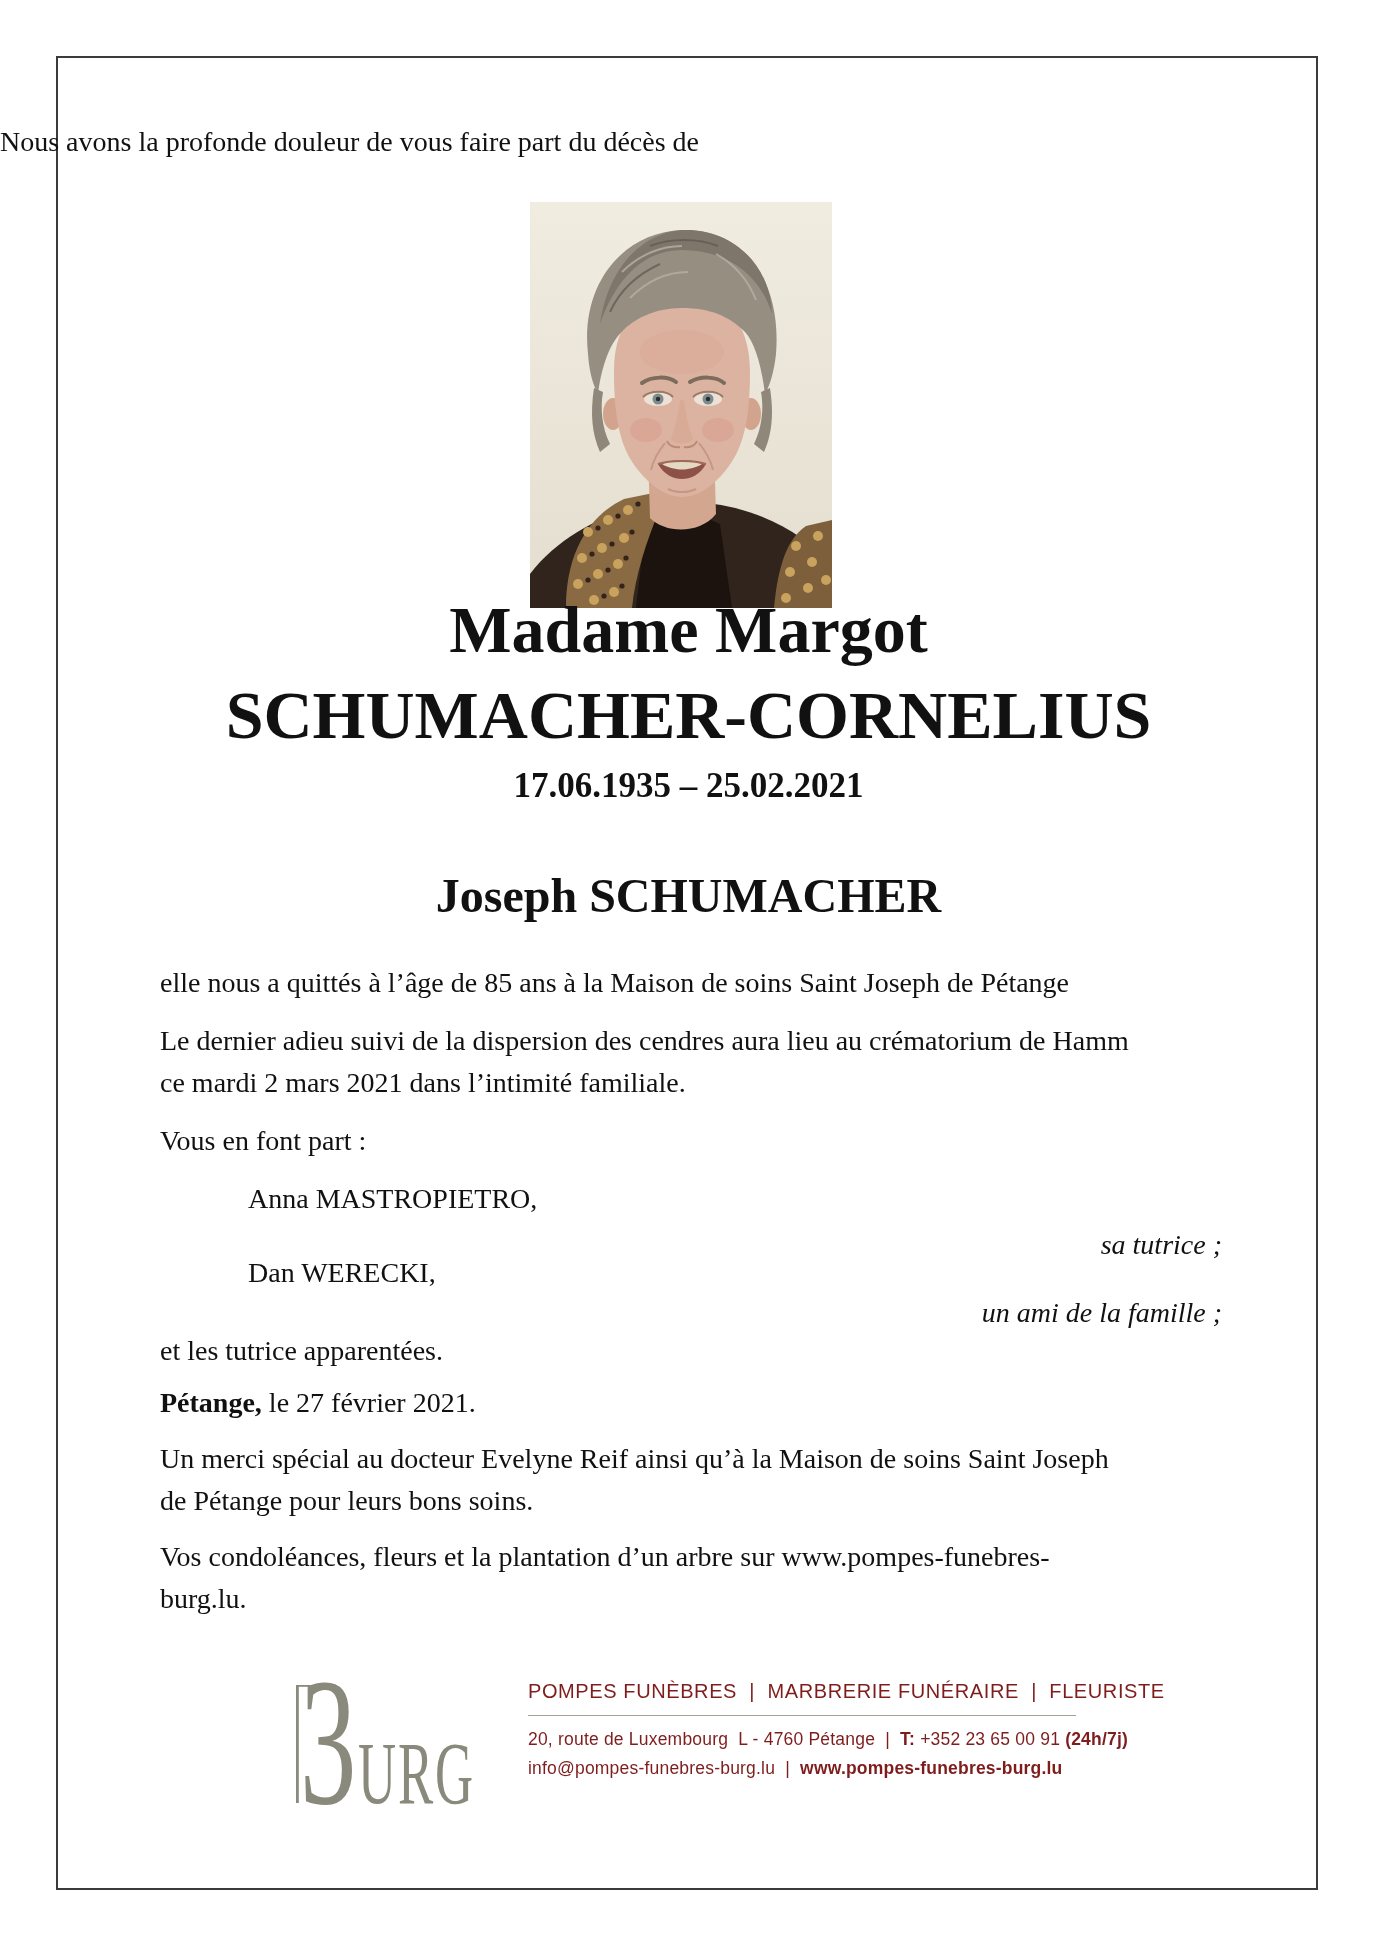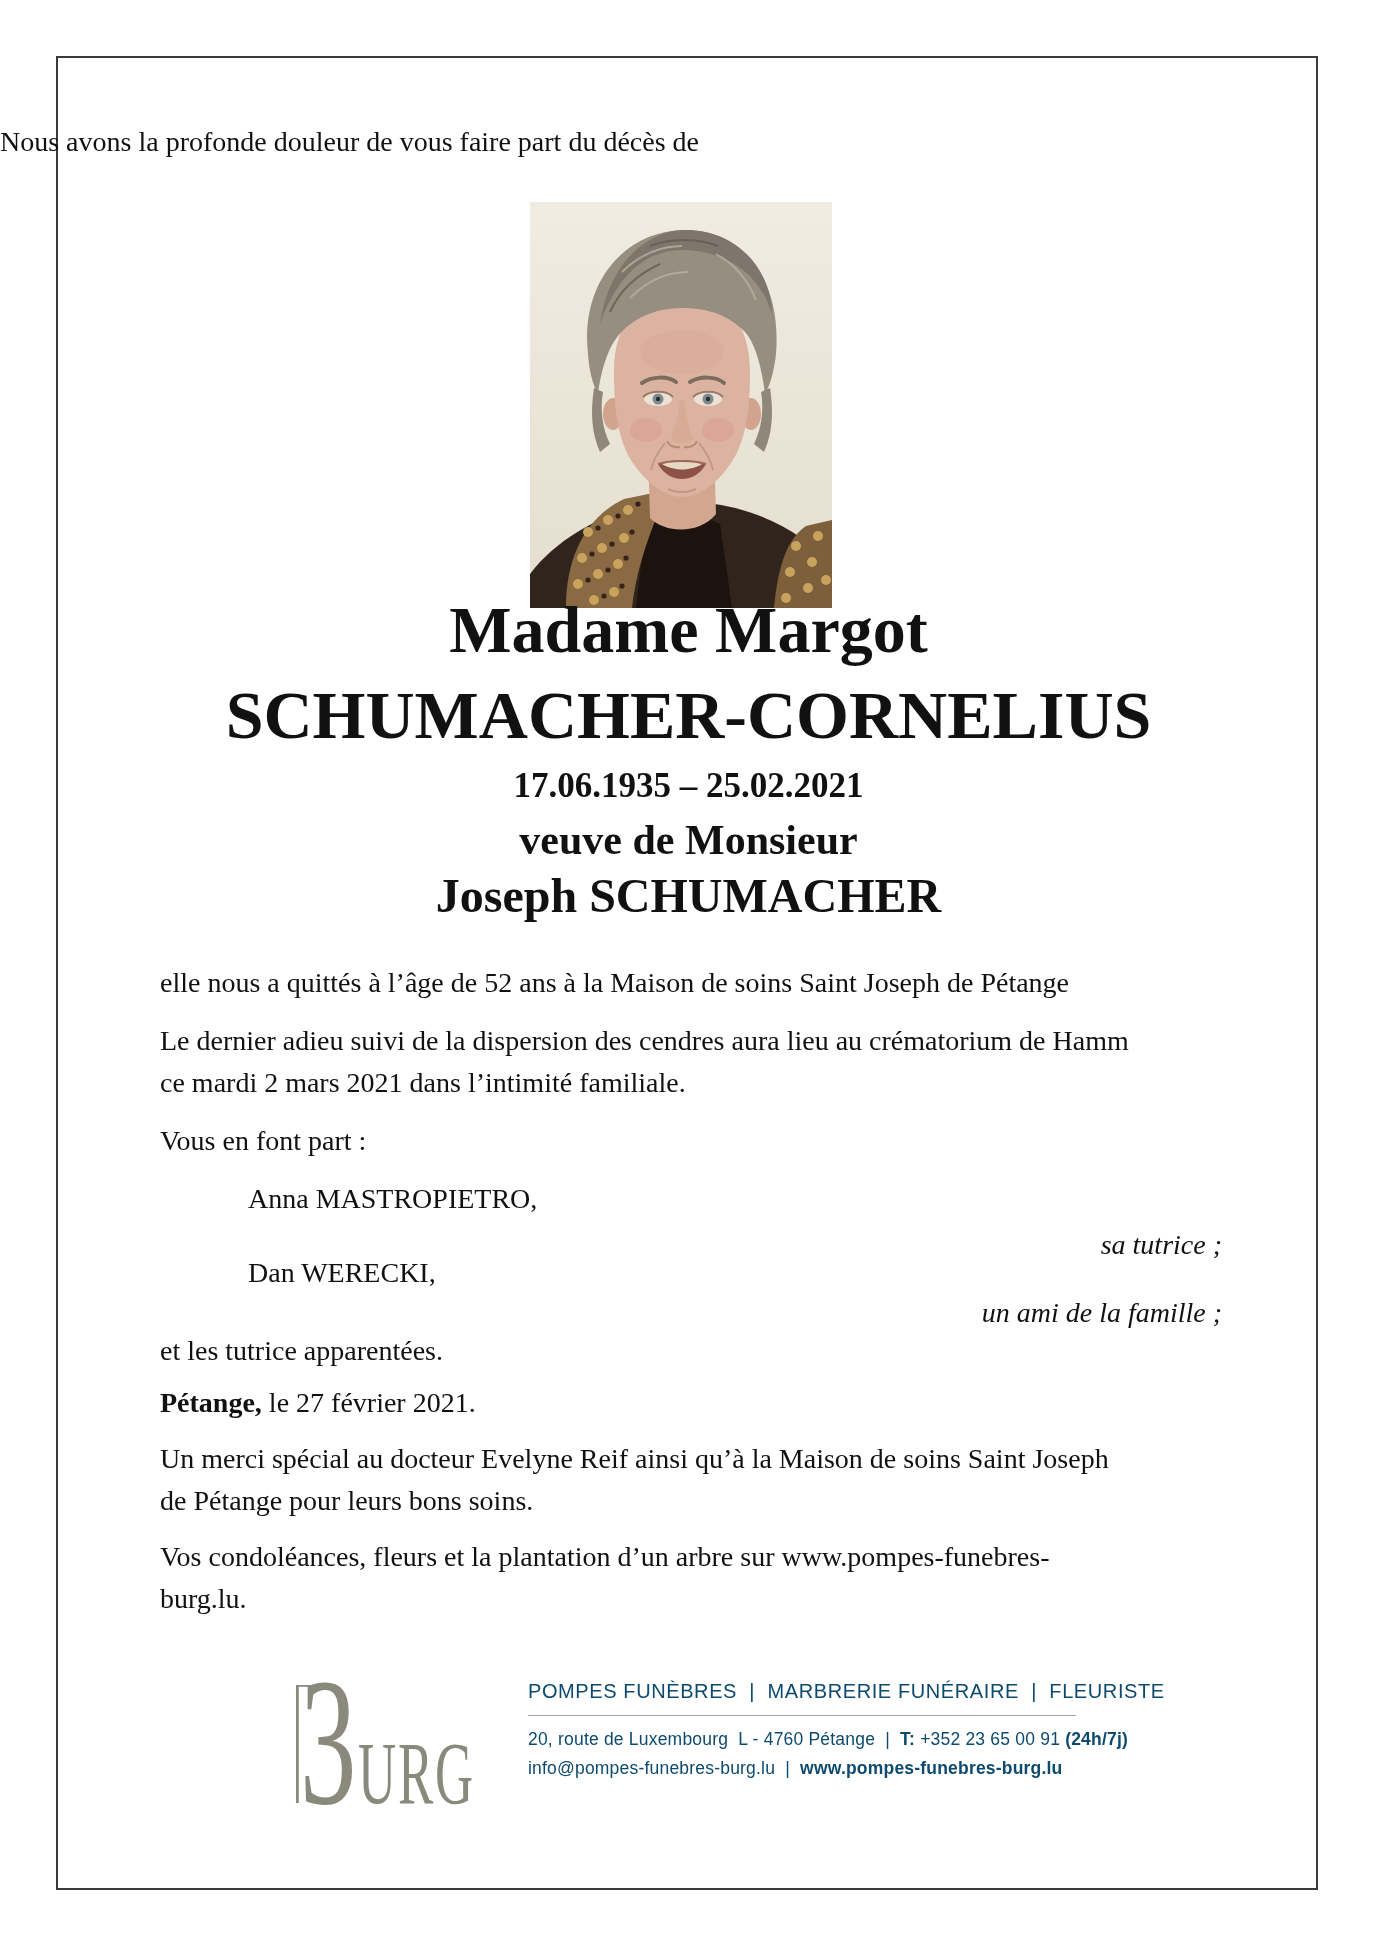--- a/index.html
+++ b/index.html
@@ -43,21 +43,21 @@
   .p-familles  { top:1330px; }
   .p-petange   { top:1382px; }
   .p-merci1    { top:1438px; }
   .p-merci2    { top:1480px; }
   .p-condol1   { top:1536px; }
   .p-condol2   { top:1578px; }
 
   .footer-logo { position:absolute; left:292px; top:1678px; width:190px; height:130px; }
   .footer-right {
     position:absolute; left:528px; top:1680px; width:550px;
-    font-family:"Liberation Sans","DejaVu Sans",sans-serif; color:#0c4a6e;
+    font-family:"Liberation Sans","DejaVu Sans",sans-serif; color:#7f1d1d;
   }
   .services { font-size:20px; letter-spacing:0.6px; white-space:pre; }
   .f-rule   { border:none; border-top:1.5px solid #a3a398; margin:12px 0 0 0; width:548px; }
   .f-line   { font-size:17.5px; white-space:pre; margin-top:13px; letter-spacing:0.2px; }
   .f-line.second { margin-top:8px; }
 </style>
 </head>
 <body>
 
 <div class="page">
@@ -164,25 +164,24 @@
       <path d="M128,262 C140,257 164,257 176,262 C170,273 160,277 152,277 C144,277 134,273 128,262 Z" fill="#8e5148"></path>
       <path d="M132,262 C142,258 162,258 172,262 C166,266 157,267.5 152,267.5 C147,267.5 138,266 132,262 Z" fill="#e6d9c4"></path>
       <path d="M128,262 C140,258 164,258 176,262" stroke="#a06a5c" stroke-width="2" fill="none"></path>
       <path d="M138,287 C146,291 158,291 166,287" stroke="#c49882" stroke-width="2" fill="none"></path>
     </svg>
   </div>
 
   <div class="t-center name1">Madame Margot</div>
   <div class="t-center name2">SCHUMACHER-CORNELIUS</div>
   <div class="t-center dates">17.06.1935 – 25.02.2021</div>
-  <div class="t-center veuve">veuve de Monsieur</div>
   <div class="t-center spouse">Joseph SCHUMACHER</div>
 
   <div class="content">
-    <div class="p p-passing">elle nous a quittés à l’âge de 52 ans à la Maison de soins Saint Joseph de Pétange</div>
+    <div class="p p-passing">elle nous a quittés à l’âge de 85 ans à la Maison de soins Saint Joseph de Pétange</div>
     <div class="line p-dern1">Le dernier adieu suivi de la dispersion des cendres aura lieu au crématorium de Hamm</div>
     <div class="line p-dern2">ce mardi 2 mars 2021 dans l’intimité familiale.</div>
     <div class="p p-vous">Vous en font part :</div>
 
     <div class="p p-anna indent">Anna MASTROPIETRO,</div>
     <div class="p p-tutrice rel">sa tutrice ;</div>
     <div class="p p-dan indent">Dan WERECKI,</div>
     <div class="p p-ami rel">un ami de la famille ;</div>
 
     <div class="p p-familles">et les tutrice apparentées.</div>

